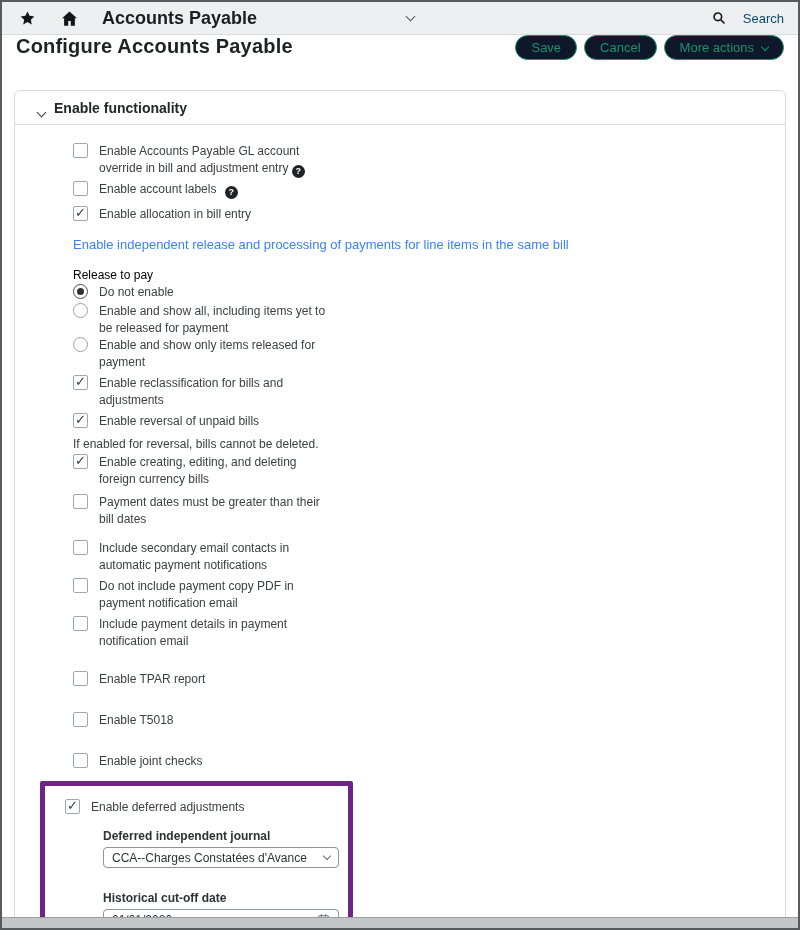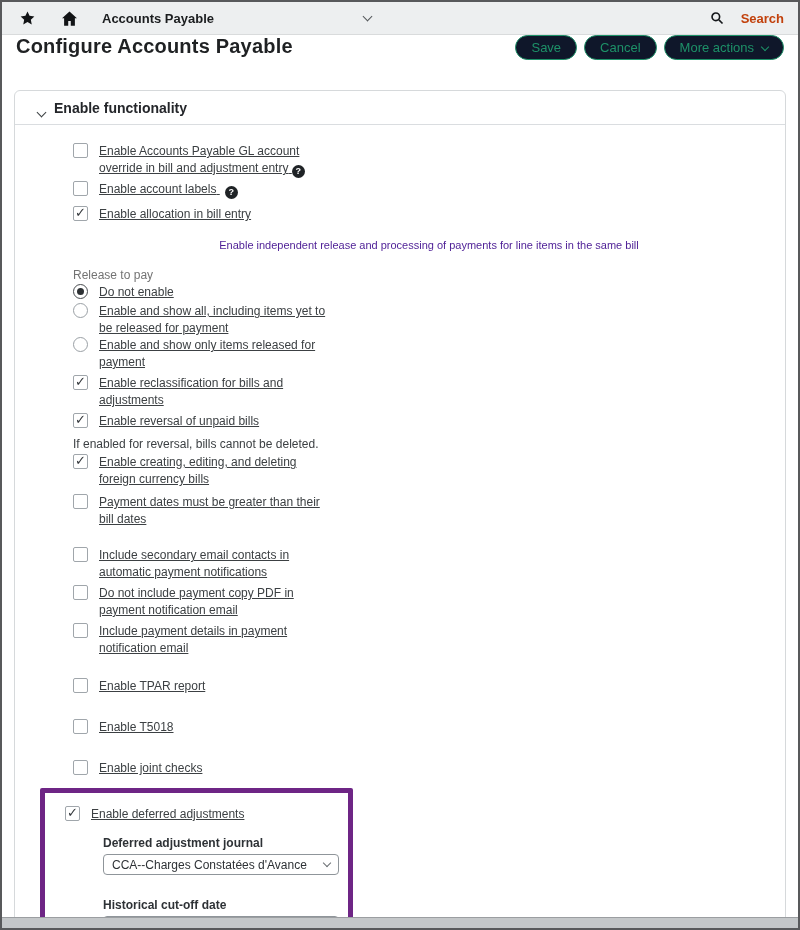--- a/index.html
+++ b/index.html
@@ -12,31 +12,31 @@
   
   .topbar {
     height:33px; background:#edeff0; border-bottom:1px solid #d9dbdc;
     display:flex; align-items:center; padding:0 14px;
   }
   .topbar .ico { display:inline-flex; align-items:center; justify-content:center; width:22px; height:22px; cursor:pointer; }
   .topbar .star { margin-right:20px; }
   .topbar .menu {
     display:flex; align-items:center; margin-left:22px; cursor:pointer;
   }
-  .topbar .menu .menu-label { font-size:13px; font-weight:bold; color:#1b1d1f; }
+  .topbar .menu .menu-label { font-size:18px; font-weight:bold; color:#1b1d1f; }
   .chev {
     display:inline-block; width:7px; height:7px;
     border-right:1.6px solid #55585b; border-bottom:1.6px solid #55585b;
     transform:rotate(45deg); margin-top:-4px;
   }
   .topbar .menu .chev { margin-left:150px; }
   .topbar .search {
     margin-left:auto; display:flex; align-items:center; gap:6px; cursor:pointer;
   }
-  .topbar .search span { font-size:13px; font-weight:bold; color:#c2410c;margin-left:11px; }
+  .topbar .search span { font-size:13px; font-weight:normal; color:#0c4a6e;margin-left:11px; }
   
   .titlebar {
     height:48px; display:flex; align-items:flex-start; padding:0 14px; background:#fff;
   }
   .titlebar h1 { font-size:20px; font-weight:bold; color:#1f2123; letter-spacing:.2px; }
   .actions { margin-left:auto; display:flex; gap:7px; }
   .btn {
     border:1.5px solid #1d9168; color:#1d9168; background:#0f172a;
     border-radius:13px; height:25px; padding:0 15px; font-size:13px;
     font-family:inherit; display:inline-flex; align-items:center; gap:8px; cursor:pointer;
@@ -47,21 +47,21 @@
     margin:7px 12px 0 12px; border:1px solid #d6d9db; border-radius:6px;
     background:#fff; padding-bottom:2px;
   }
   .section-head {
     display:flex; align-items:flex-end; gap:9px; padding:9px 0 8px 23px;
     border-bottom:1px solid #dadde0; cursor:pointer;
   }
   .section-head .chev { border-color:#3c4043; margin-top:-2px; }
   .section-head span { font-size:14px; font-weight:bold; color:#24262a; }
   .rows { padding:18px 0 0 58px; }
-  .row { display:flex; align-items:flex-start;text-decoration:underline; }
+  .row { display:flex; align-items:flex-start; }
   .cb {
     width:15px; height:15px; border:1px solid #a0a6ab; border-radius:2px;
     background:#fff; flex:0 0 15px; margin-top:0px; cursor:pointer; position:relative;
   }
   .cb.checked::after {
     content:"\2713"; position:absolute; left:1px; top:-2px;
     font-size:13px; font-weight:bold; color:#33373b;
   }
   .rad {
     width:15px; height:15px; border:1px solid #9aa0a5; border-radius:50%;
@@ -75,22 +75,22 @@
   .lbl {
     font-size:12px; color:#3c4043; line-height:17px; margin-left:11px;
     max-width:237px; cursor:pointer;
   }
   .help {
     display:inline-flex; align-items:center; justify-content:center;
     width:13px; height:13px; border-radius:50%; background:#1f2326; color:#fff;
     font-size:9px; font-weight:bold; vertical-align:-2px; cursor:pointer;
   }
   .help.below { margin-top:3px; }
-  .para { font-size:11px; color:#4c1d95; line-height:22px;text-align:center; }
-  .small-label { font-size:12px; color:#737373; line-height:17px; }
+  .para { font-size:13px; color:#3b82f6; line-height:22px; }
+  .small-label { font-size:12px; color:#000000; line-height:17px; }
   .note { font-size:12px; color:#3c4043; line-height:17px; }
   
   .hl-box {
     border:5px solid #6e2585; border-radius:2px; width:313px;
     margin-left:-33px; padding:13px 10px 16px 20px;
   }
   .subform { margin-left:38px; margin-top:13px; }
   .field-label { font-size:12px; font-weight:bold; color:#2e3236; margin-bottom:4px; }
   .select, .textfield {
     width:236px; height:21px; border:1px solid #8f959a; border-radius:4px;
@@ -202,21 +202,21 @@
       <div class="lbl"><span>Enable reversal of unpaid bills</span></div>
     </div>
 
     <div class="note" style="margin-bottom:1px">If enabled for reversal, bills cannot be deleted.</div>
 
     <div class="row" style="margin-bottom:6px">
       <span class="cb checked"></span>
       <div class="lbl"><span>Enable creating, editing, and deleting foreign currency bills</span></div>
     </div>
 
-    <div class="row" style="margin-bottom:19px">
+    <div class="row" style="margin-bottom:12px">
       <span class="cb"></span>
       <div class="lbl"><span>Payment dates must be greater than their bill dates</span></div>
     </div>
 
     <div class="row" style="margin-bottom:4px">
       <span class="cb"></span>
       <div class="lbl"><span>Include secondary email contacts in automatic payment notifications</span></div>
     </div>
 
     <div class="row" style="margin-bottom:4px">
@@ -243,21 +243,21 @@
       <span class="cb"></span>
       <div class="lbl"><span>Enable joint checks</span></div>
     </div>
 
     <div class="hl-box">
       <div class="row">
         <span class="cb checked"></span>
         <div class="lbl" style="max-width:240px"><span>Enable deferred adjustments</span></div>
       </div>
       <div class="subform">
-        <div class="field-label">Deferred adjustment journal</div>
+        <div class="field-label">Deferred independent journal</div>
         <div class="select">
           <span>CCA--Charges Constatées d'Avance</span>
           <span class="chev"></span>
         </div>
         <div class="gap-date"></div>
         <div class="field-label">Historical cut-off date</div>
         <div class="textfield">
           <span>01/01/2020</span>
           <span class="cal">
             <svg width="13" height="13" viewBox="0 0 24 24">

